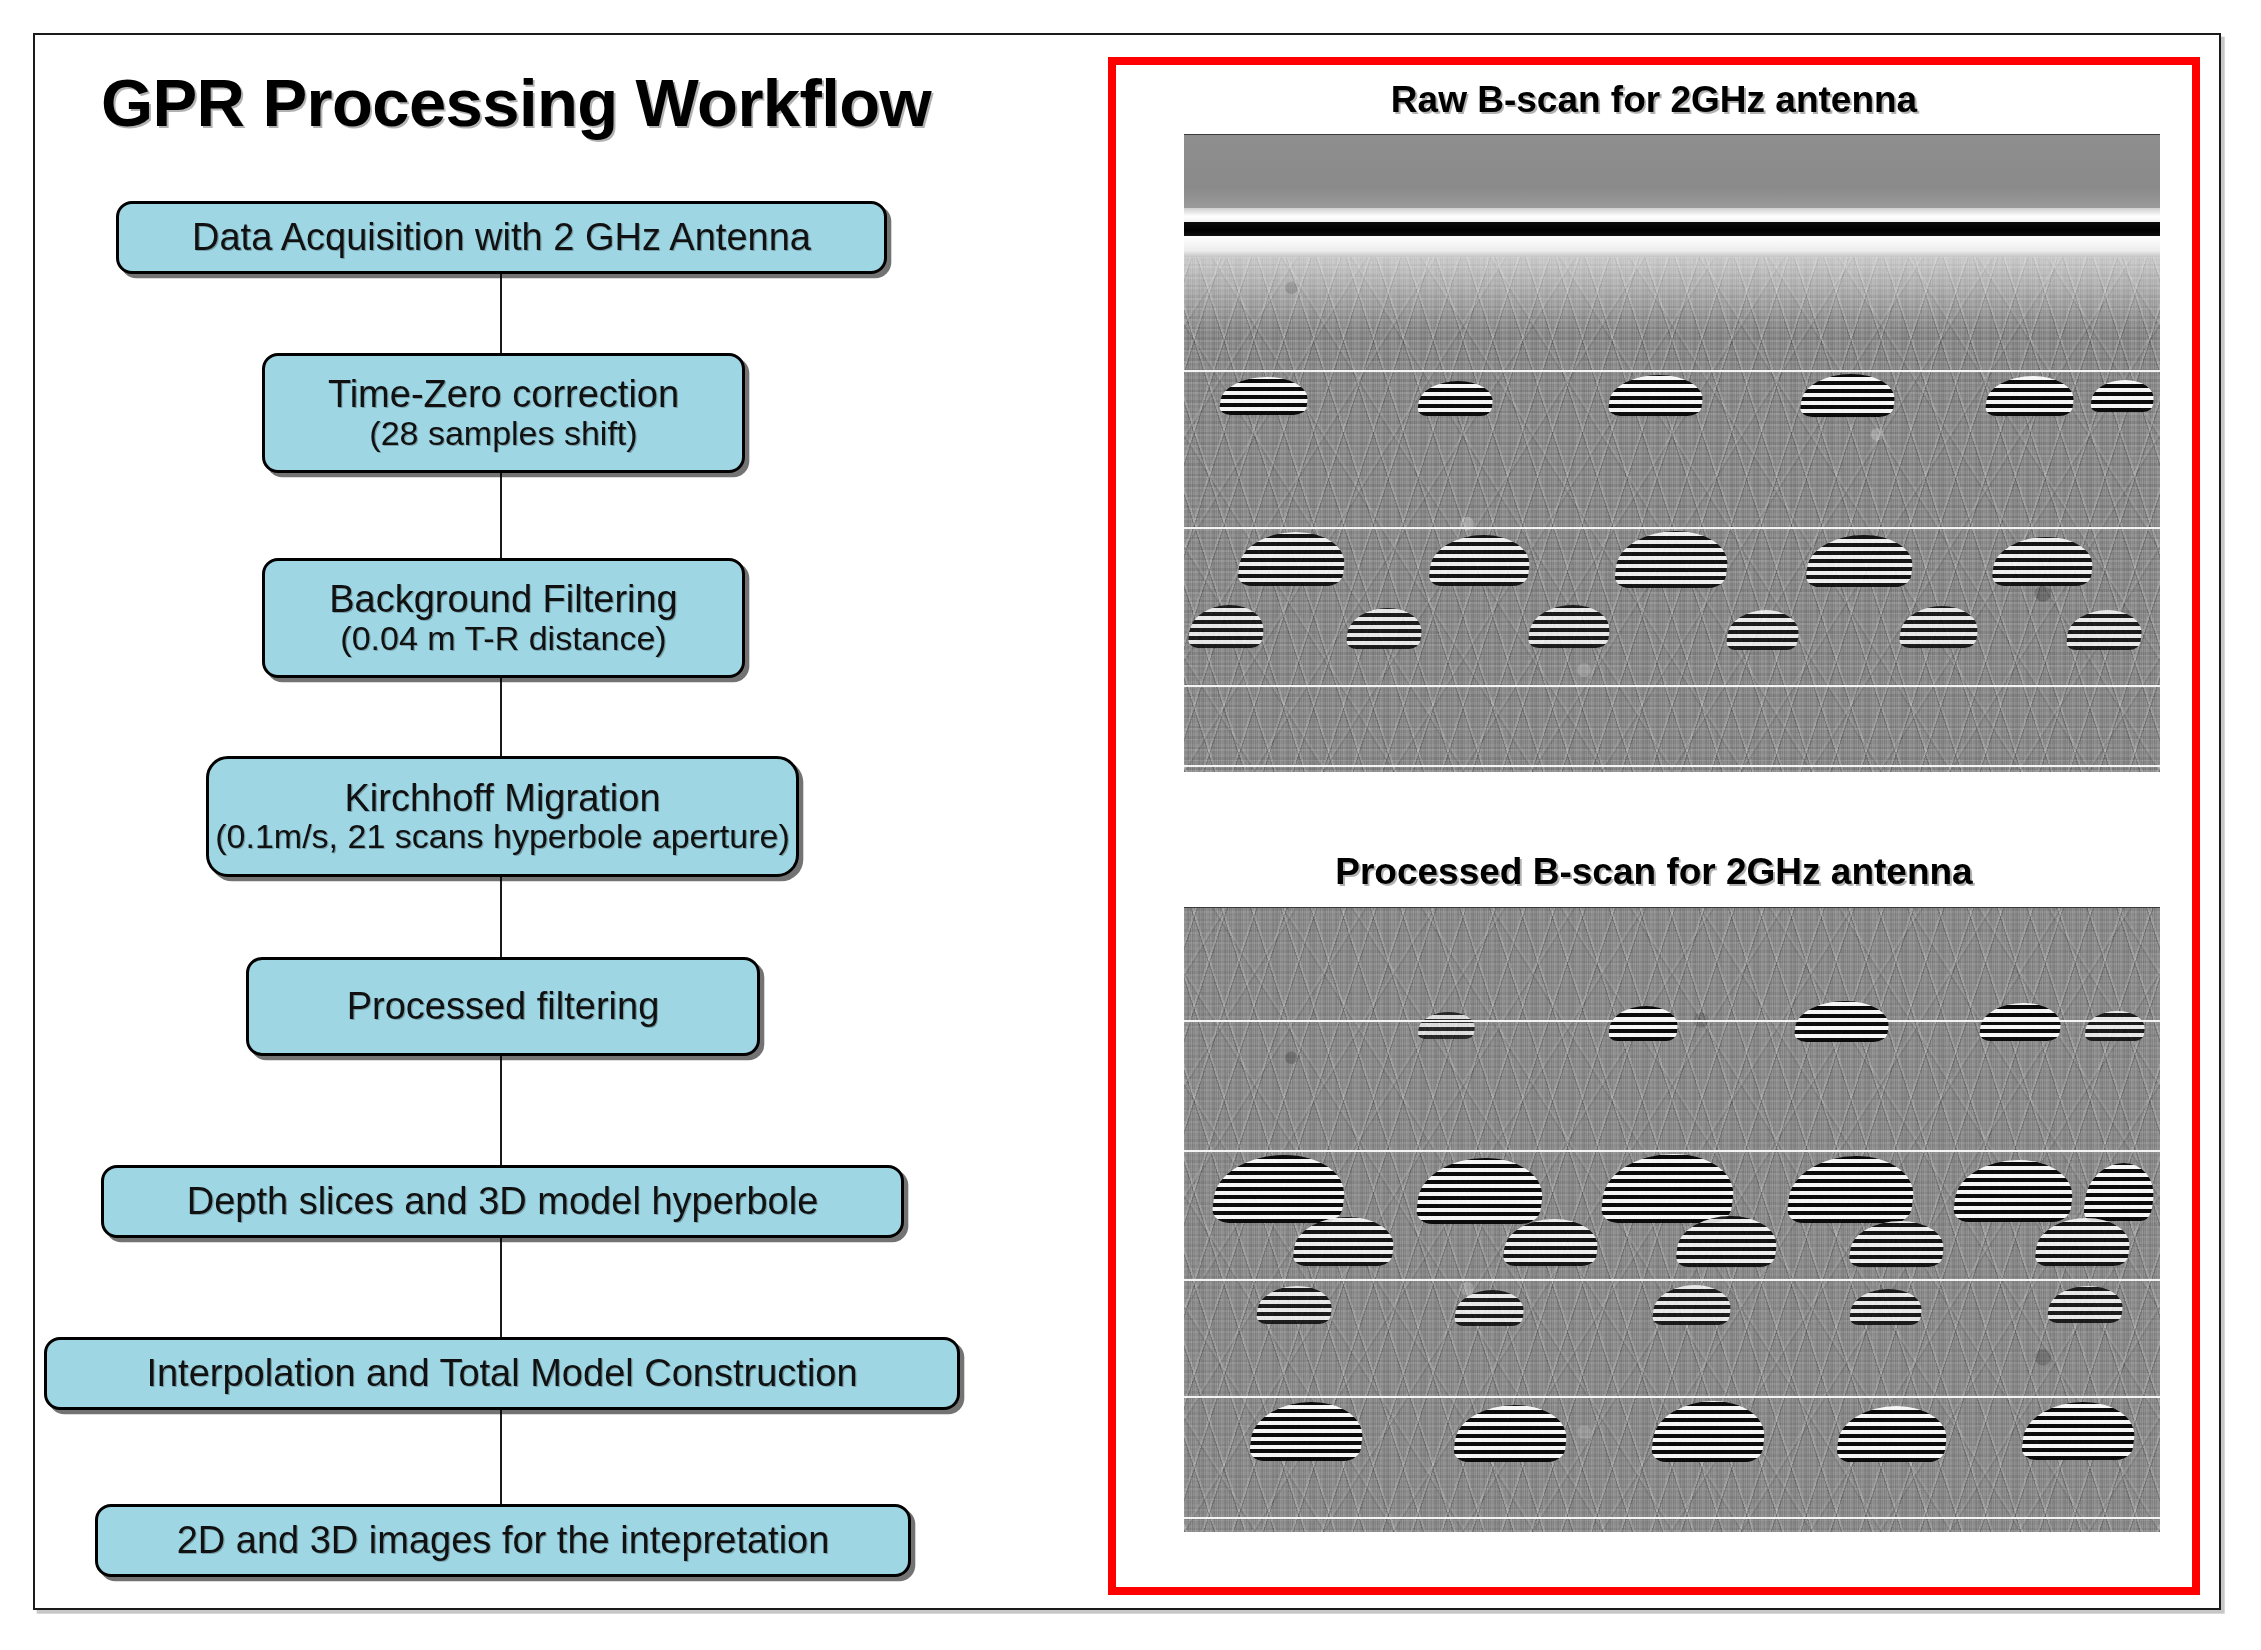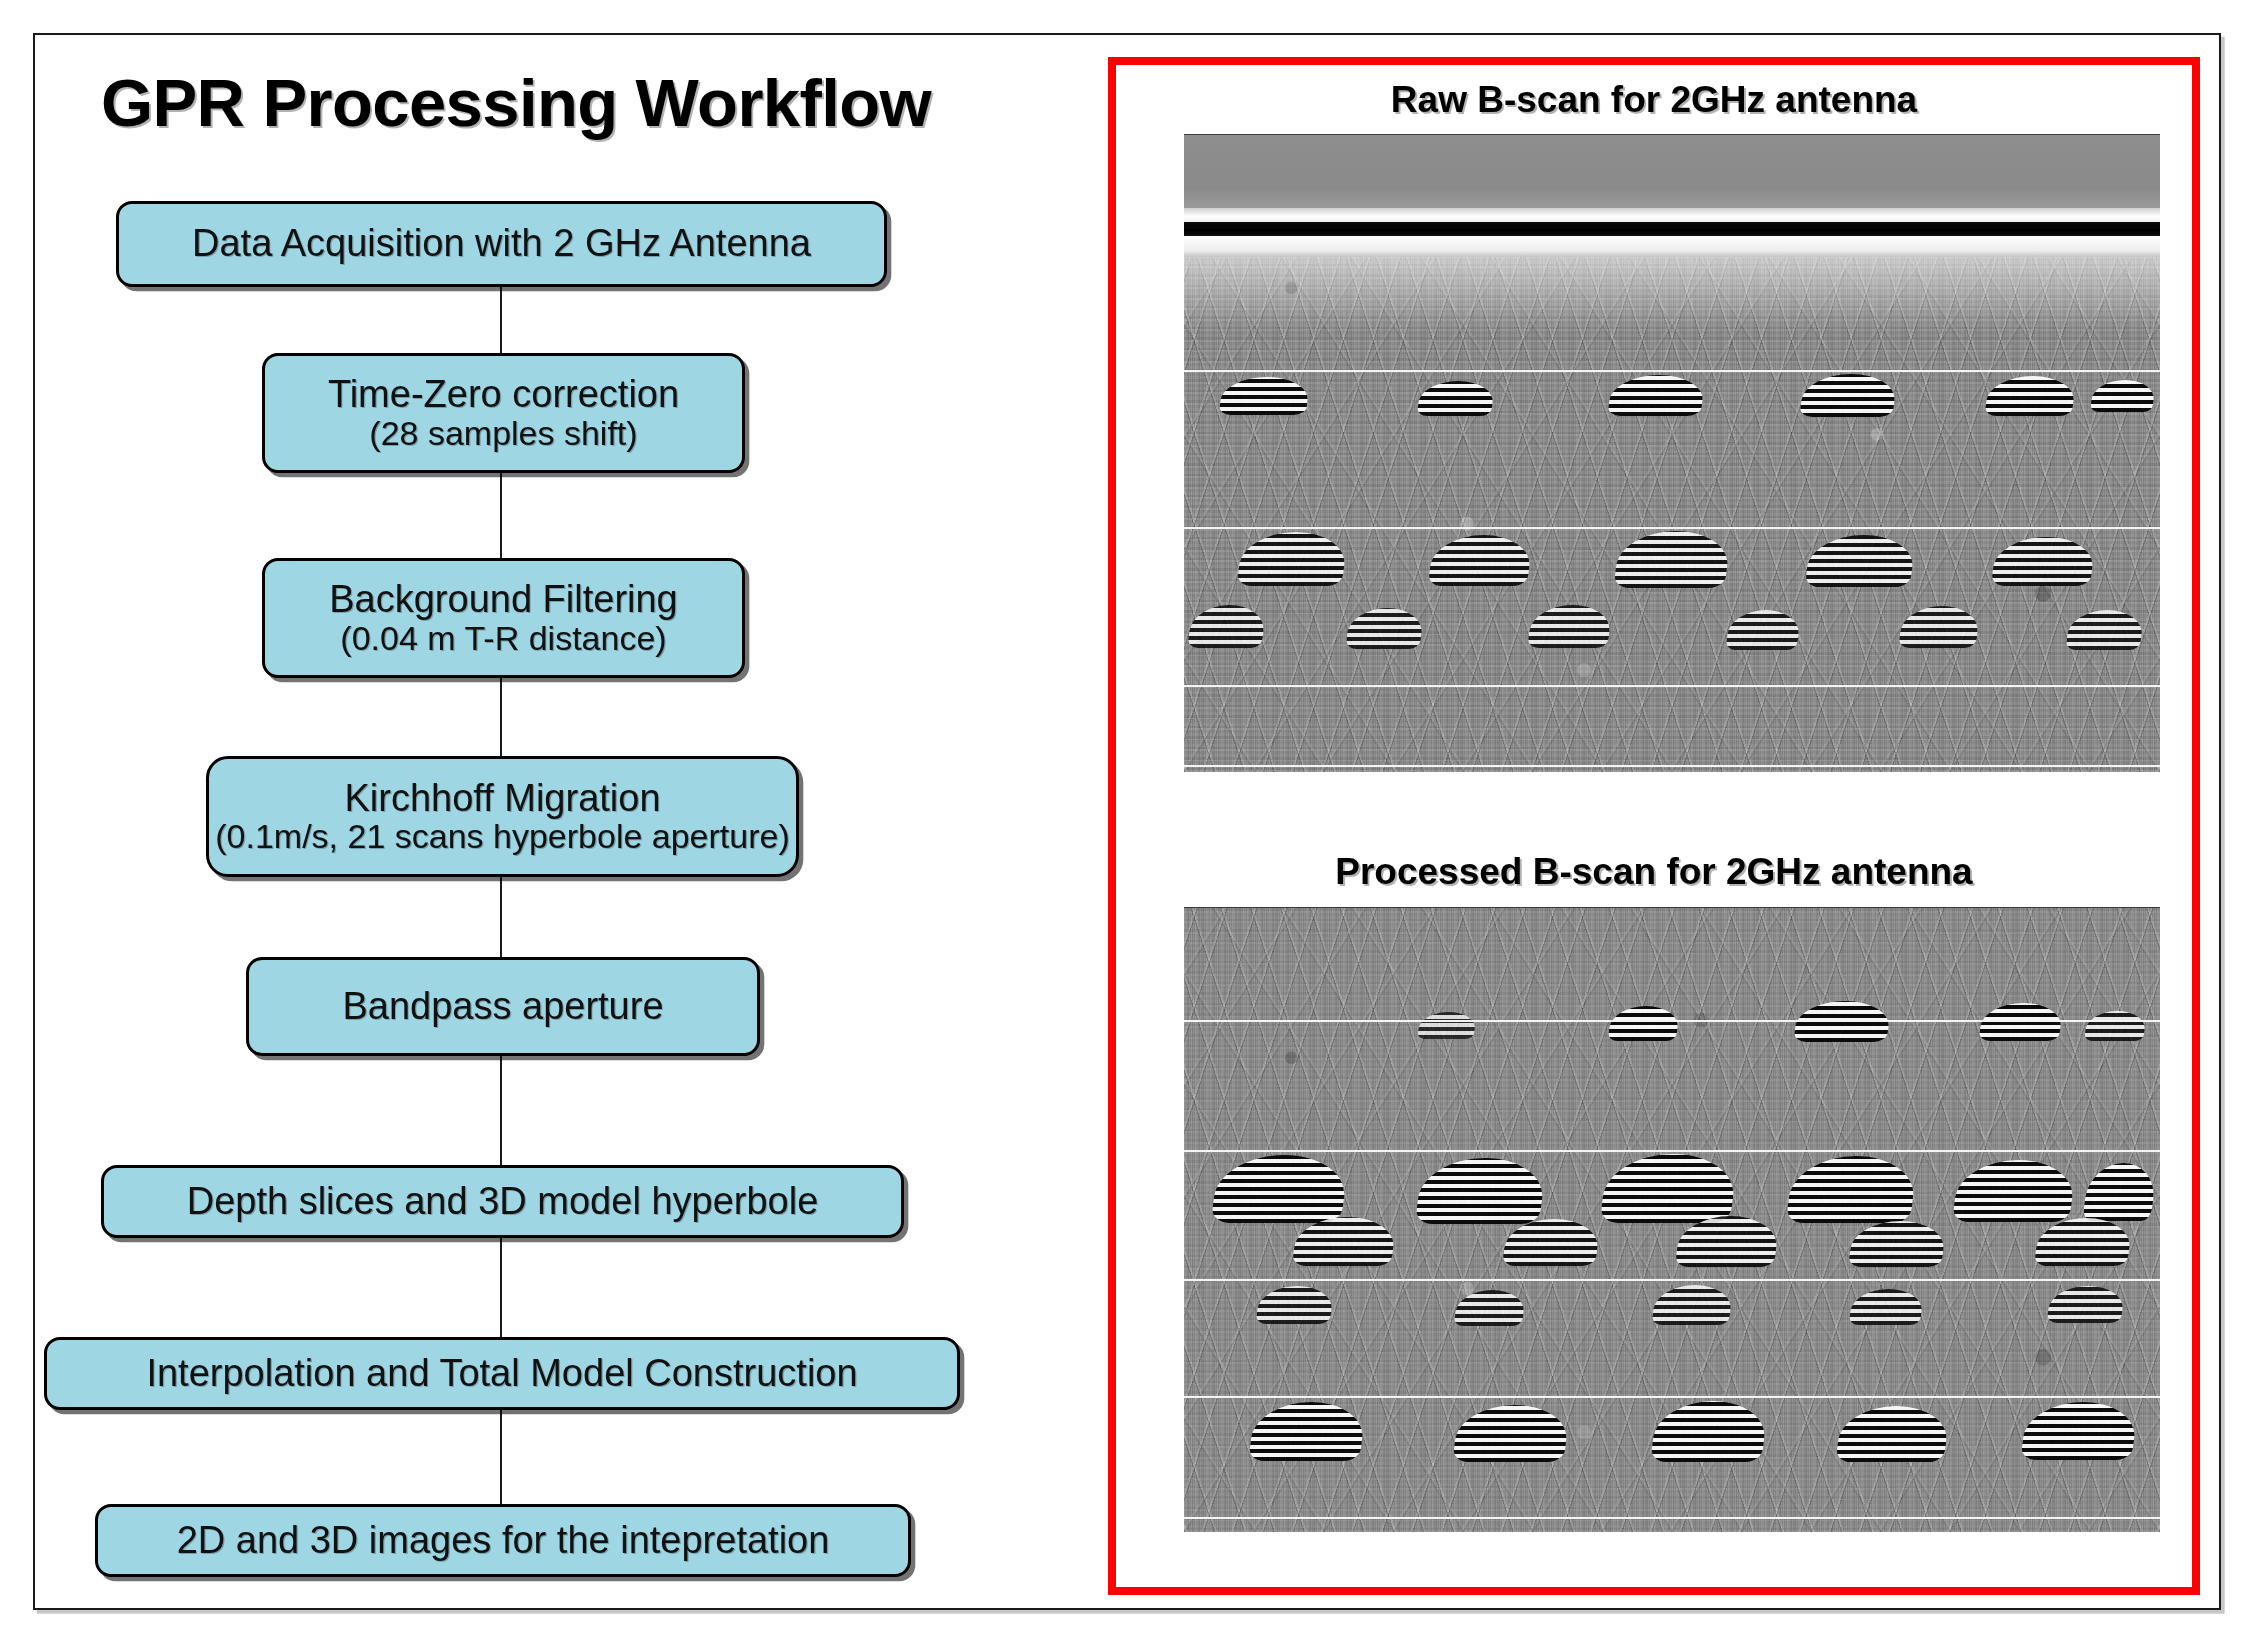--- a/index.html
+++ b/index.html
@@ -51,21 +51,21 @@
   .flow-line1{
     font-size:38px;color:#111;line-height:1.04;white-space:nowrap;
     text-shadow:1.2px 1.2px 0 rgba(0,0,0,.25);
   }
   .flow-line2{
     font-size:34px;color:#111;line-height:1.06;white-space:nowrap;
     text-shadow:1.2px 1.2px 0 rgba(0,0,0,.25);
   }
 
   
-  #box-0{left:83px; top:168px;  width:771px; height:86px;}
+  #box-0{left:83px; top:168px;  width:771px; height:73px;}
   #box-1{left:229px; top:320px;  width:483px;  height:120px;}
   #box-2{left:229px; top:525px;  width:483px;  height:120px;}
   #box-3{left:173px; top:723px; width:593px;  height:121px;border-radius:22px;}
   #box-4{left:213px; top:924px; width:514px;  height:99px;}
   #box-5{left:68px; top:1132px; width:803px; height:73px;}
   #box-6{left:11px;  top:1304px; width:916px; height:73px;}
   #box-7{left:62px; top:1471px; width:816px; height:73px;}
 
   
   #bscan-outline{
@@ -224,21 +224,21 @@
     <div class="flow-line1">Background Filtering</div>
     <div class="flow-line2">(0.04 m T-R distance)</div>
   </div>
 
   <div class="flow-box" id="box-3">
     <div class="flow-line1">Kirchhoff Migration</div>
     <div class="flow-line2">(0.1m/s, 21 scans hyperbole aperture)</div>
   </div>
 
   <div class="flow-box" id="box-4">
-    <div class="flow-line1">Bandpass aperture</div>
+    <div class="flow-line1">Processed filtering</div>
   </div>
 
   <div class="flow-box" id="box-5">
     <div class="flow-line1">Depth slices and 3D model hyperbole</div>
   </div>
 
   <div class="flow-box" id="box-6">
     <div class="flow-line1">Interpolation and Total Model Construction</div>
   </div>
 

